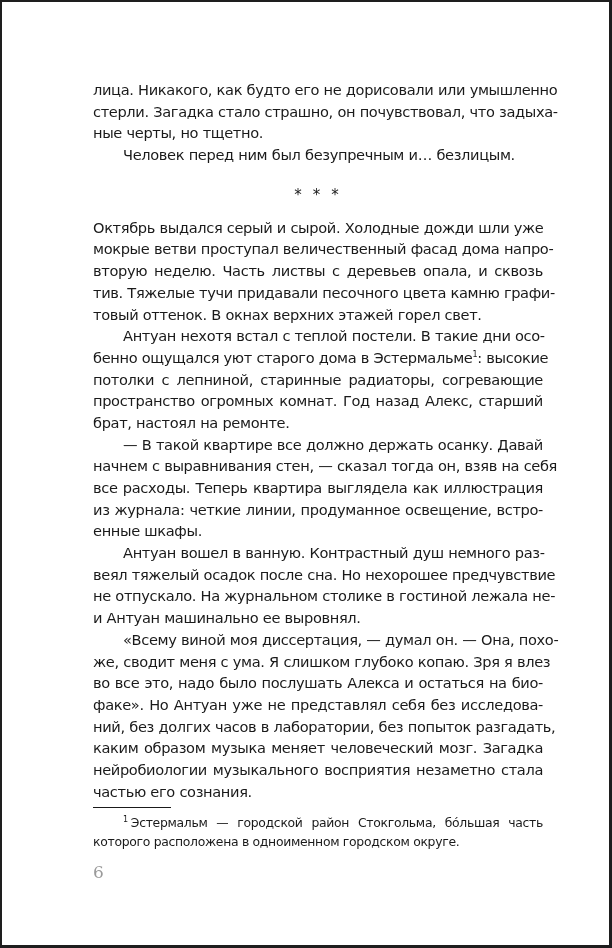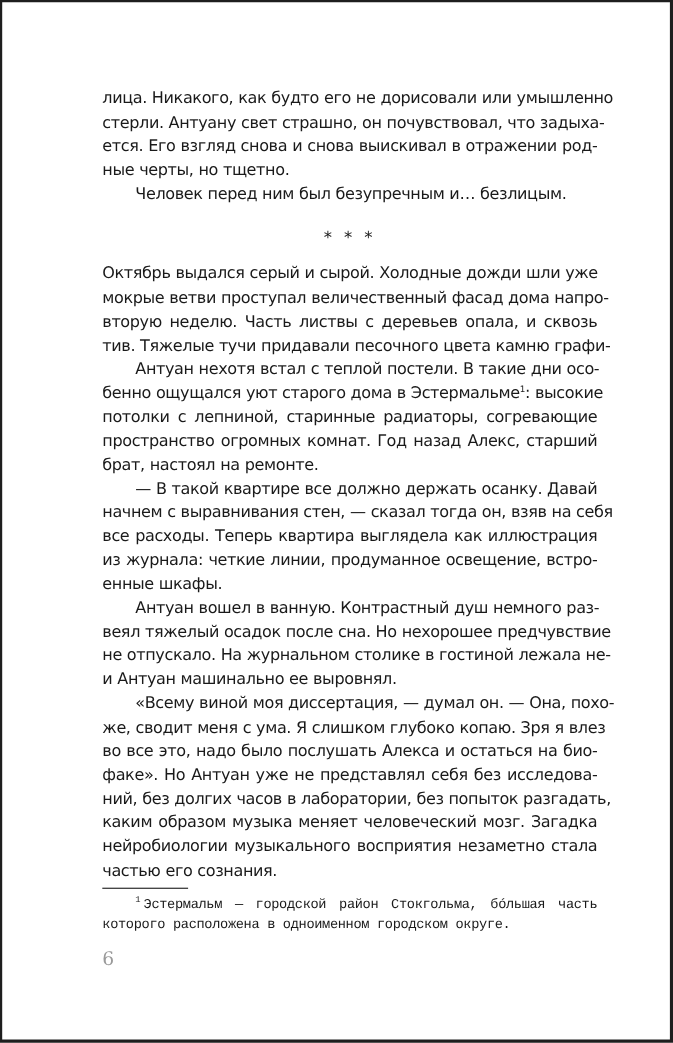--- a/index.html
+++ b/index.html
@@ -80,21 +80,20 @@
       top: 811px;
       width: 450px;
       font-family: "DejaVu Sans", sans-serif;
       font-size: 12.4px;
       line-height: 19px;
       color: #1a1a1a;
       letter-spacing: -0.3px;
     }
     .footnote .line {
       height: 19px;
-      font-family: Liberation Mono, monospace;
     }
     .footnote .line.indent {
       padding-left: 30px;
     }
     .fn-mark {
       font-size: 8px;
       vertical-align: 5px;
       line-height: 0;
       margin-right: 3px;
     }
@@ -110,35 +109,35 @@
   </style>
 </head>
 <body>
 
 <div class="page">
 
   <div class="body-text">
 
     <div>
       <span class="line">лица. Никакого, как будто его не дорисовали или умышленно</span>
-      <span class="line">стерли. Антуану свет страшно, он почувствовал, что задыха-</span>
-      <span class="line">ется. Его взгляд снова и снова выискивал в отражении род-</span>
+      <span class="line">стерли. Загадка стало страшно, он почувствовал, что задыха-</span>
       <span class="line last">ные черты, но тщетно.</span>
     </div>
     <div>
       <span class="line indent last">Человек перед ним был безупречным и… безлицым.</span>
     </div>
 
     <span class="separator">* * *</span>
 
     <div>
       <span class="line">Октябрь выдался серый и сырой. Холодные дожди шли уже</span>
       <span class="line">мокрые ветви проступал величественный фасад дома напро-</span>
       <span class="line">вторую неделю. Часть листвы с деревьев опала, и сквозь</span>
       <span class="line">тив. Тяжелые тучи придавали песочного цвета камню графи-</span>
+      <span class="line last">товый оттенок. В окнах верхних этажей горел свет.</span>
     </div>
 
     <div>
       <span class="line indent">Антуан нехотя встал с теплой постели. В такие дни осо-</span>
       <span class="line"><span>бенно ощущался уют старого дома в Эстермальме</span><sup class="fn">1</sup><span>: высокие</span></span>
       <span class="line">потолки с лепниной, старинные радиаторы, согревающие</span>
       <span class="line">пространство огромных комнат. Год назад Алекс, старший</span>
       <span class="line last">брат, настоял на ремонте.</span>
     </div>
 

